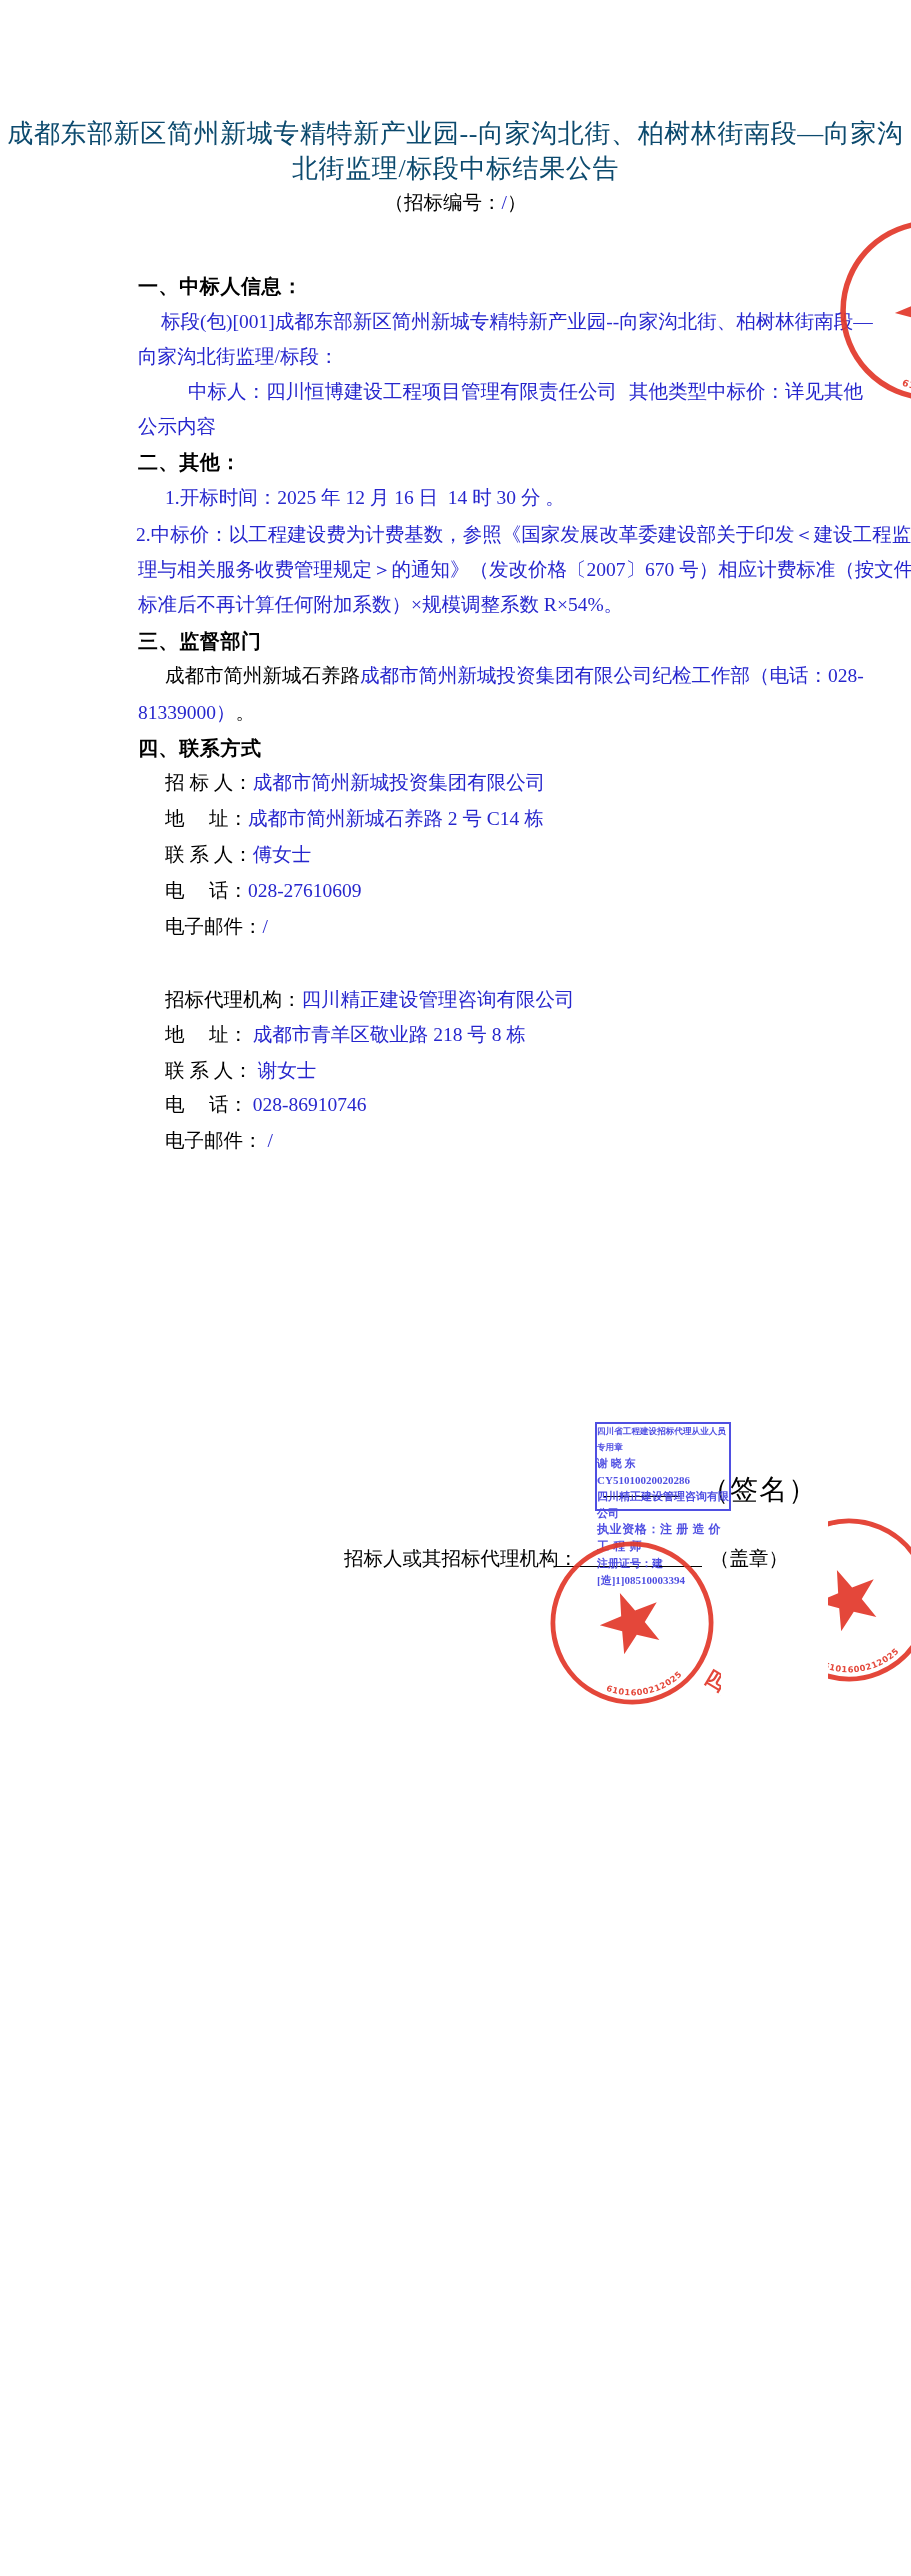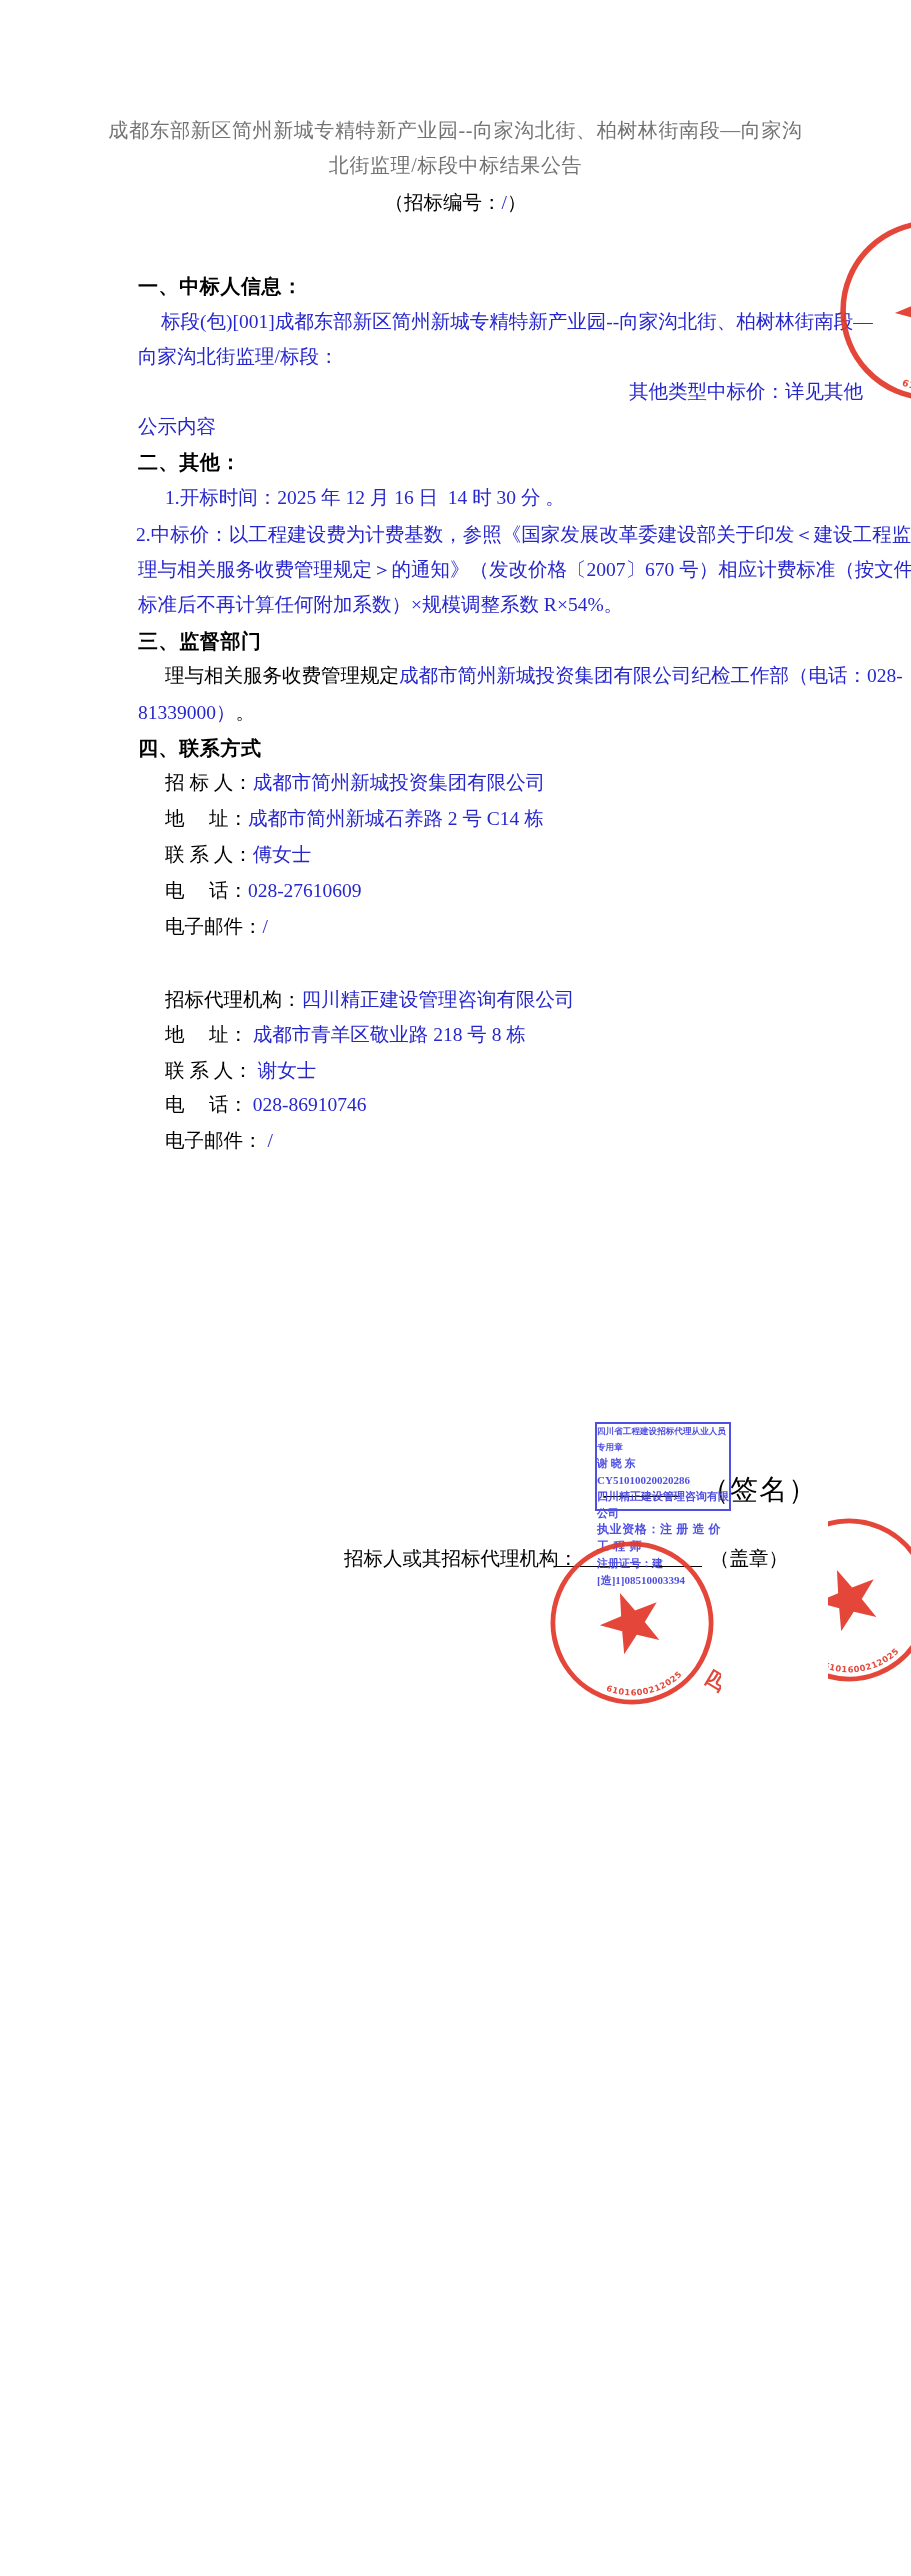--- a/index.html
+++ b/index.html
@@ -14,21 +14,21 @@
     position:absolute;
     font-size:19.5px;
     line-height:1.2;
     color:#2626cd;
     white-space:pre;
   }
   .center{left:0;width:911px;text-align:center;}
   .blue{color:#2626cd;}
   .black{color:#000000;}
   .heading{color:#000;font-weight:700;font-size:20px;letter-spacing:0.6px;}
-  .title{font-size:20px;color:#737373;letter-spacing:0.6px;}
+  .title{font-size:26px;color:#0c4a6e;letter-spacing:0.6px;}
   .uline{position:absolute;background:#000;height:1.1px;}
   
   .agent-stamp{
     position:absolute;left:595px;top:1422px;width:136px;height:89px;
     box-sizing:border-box;border:2.3px solid #4141e0;background:transparent;
     color:#4141e0;z-index:6;
     font-weight:700;opacity:.92;
   }
   .agent-stamp .s1{font-size:8.6px;line-height:15.5px;letter-spacing:0;}
   .agent-stamp .s2{font-size:11px;line-height:16.6px;}
@@ -44,31 +44,32 @@
 
 <div id="page">
 
   <div class="line center title" style="top:118px;">成都东部新区简州新城专精特新产业园--向家沟北街、柏树林街南段—向家沟</div>
   <div class="line center title" style="top:153px;">北街监理/标段中标结果公告</div>
   <div class="line center" style="top:191px;"><span class="black">（招标编号：</span><span class="blue">/</span><span class="black">）</span></div>
 
   <div class="line heading" style="left:138px;top:274px;">一、中标人信息：</div>
   <div class="line blue" style="left:161px;top:310px;">标段(包)[001]成都东部新区简州新城专精特新产业园--向家沟北街、柏树林街南段—</div>
   <div class="line blue" style="left:138px;top:345px;">向家沟北街监理/标段：</div>
+  <div class="line blue" style="left:188px;top:380px;">中标人：四川恒博建设工程项目管理有限责任公司</div>
   <div class="line blue" style="left:629px;top:380px;">其他类型中标价：详见其他</div>
   <div class="line blue" style="left:138px;top:415px;">公示内容</div>
 
   <div class="line heading" style="left:138px;top:450px;">二、其他：</div>
   <div class="line blue" style="left:165px;top:486px;">1.开标时间：2025 年 12 月 16 日  14 时 30 分 。</div>
   <div class="line blue" style="left:136px;top:523px;">2.中标价：以工程建设费为计费基数，参照《国家发展改革委建设部关于印发＜建设工程监</div>
   <div class="line blue" style="left:138px;top:558px;">理与相关服务收费管理规定＞的通知》（发改价格〔2007〕670 号）相应计费标准（按文件</div>
   <div class="line blue" style="left:138px;top:593px;">标准后不再计算任何附加系数）×规模调整系数 R×54%。</div>
 
   <div class="line heading" style="left:138px;top:629px;">三、监督部门</div>
-  <div class="line" style="left:165px;top:664px;"><span class="black">理与相关服务收费管理规定</span><span class="blue">成都市简州新城投资集团有限公司纪检工作部（电话：028-</span></div>
+  <div class="line" style="left:165px;top:664px;"><span class="black">成都市简州新城石养路</span><span class="blue">成都市简州新城投资集团有限公司纪检工作部（电话：028-</span></div>
   <div class="line" style="left:138px;top:701px;"><span class="blue">81339000）</span><span class="black">。</span></div>
 
   <div class="line heading" style="left:138px;top:736px;">四、联系方式</div>
 
   <div class="line" style="left:165px;top:771px;"><span class="black">招 标 人：</span><span class="blue">成都市简州新城投资集团有限公司</span></div>
   <div class="line" style="left:165px;top:807px;"><span class="black">地　 址：</span><span class="blue">成都市简州新城石养路 2 号 C14 栋</span></div>
   <div class="line" style="left:165px;top:843px;"><span class="black">联 系 人：</span><span class="blue">傅女士</span></div>
   <div class="line" style="left:165px;top:879px;"><span class="black">电　 话：</span><span class="blue">028-27610609</span></div>
   <div class="line" style="left:165px;top:915px;"><span class="black">电子邮件：</span><span class="blue">/</span></div>
 

